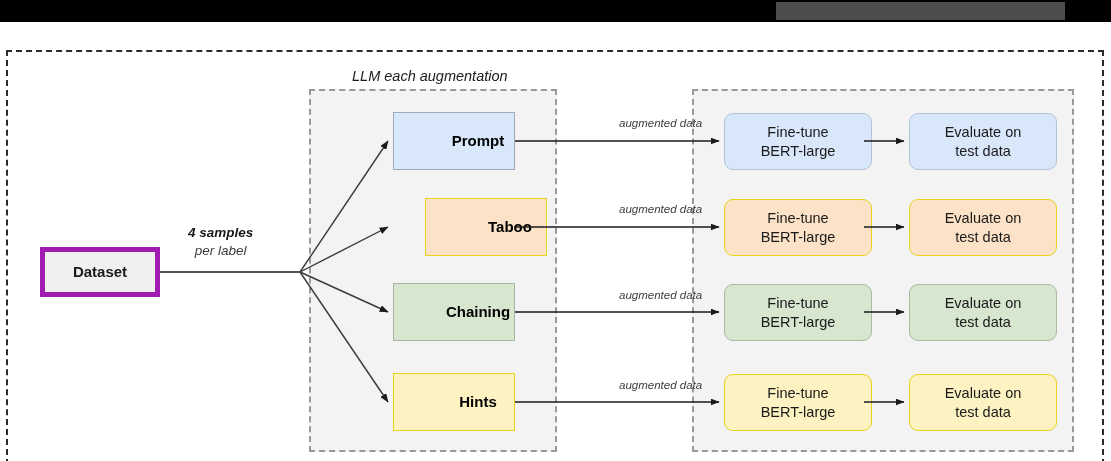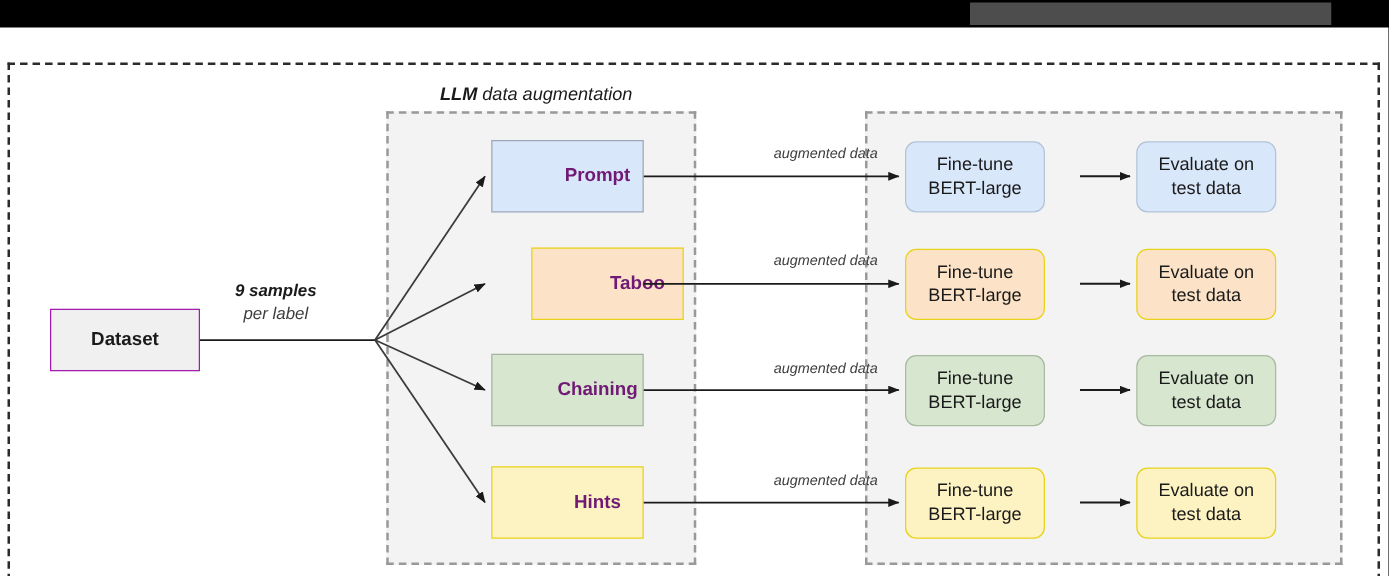--- a/index.html
+++ b/index.html
@@ -67,53 +67,53 @@
     font-style: italic;
     color: #1a1a1a;
     white-space: nowrap;
   }
   #title-llm {
     left: 352px; top: 46px;
   }
   #title-repeat {
     left: 747px; top: 46px;
   }
-  .group-title b { font-weight: bold; font-style: italic; margin-top: 25px; }
+  .group-title b { font-weight: normal; font-style: italic; margin-top: 25px; }
 
   
   .node {
     position: absolute;
     box-sizing: border-box;
     display: flex;
     align-items: center;
     justify-content: center;
     text-align: center;
     line-height: 1.25;
   }
   .node-dataset {
     left: 40px; top: 225px;
     width: 120px; height: 50px;
     background: #f0f0f0;
-    border: 1px solid #a21caf;
+    border: 5px solid #a21caf;
     font-size: 15px;
     font-weight: bold;
     color: #1a1a1a;
   }
   .aug-node {
     width: 122px; height: 58px;
     border-width: 1px;
     border-style: solid;
     font-size: 15px;
     font-weight: bold;
-    color: #701a75;
+    color: #000000;
     left: 393px;
     padding-left: 48px;
   }
   .rounded-node {
-    width: 112px; height: 57px;
+    width: 148px; height: 57px;
     border-width: 1px;
     border-style: solid;
     border-radius: 9px;
     font-size: 14.5px;
     color: #1a1a1a;
   }
   
   .fill-blue   { background: #d9e7fb; border-color: #9ea9b8; }
   .fill-peach  { background: #fce3c8; border-color: #e8d21a; }
   .fill-green  { background: #d6e6cf; border-color: #a9b5a3; }
@@ -160,29 +160,29 @@
   <div class="top-band"></div>
   <div class="top-gray-bar"></div>
 
   <div class="page">
 
     <div class="outer-frame"></div>
 
     <div class="group-box" id="group-llm"></div>
     <div class="group-box" id="group-repeat"></div>
 
-    <div class="group-title" id="title-llm"><b>LLM</b><span> data augmentation</span></div>
+    <div class="group-title" id="title-llm"><b>LLM</b><span> each augmentation</span></div>
 
 
     <div class="node node-dataset">
       <span>Dataset</span>
     </div>
 
     <div class="samples-label">
-      <div class="strong">9 samples</div>
+      <div class="strong">4 samples</div>
       <div class="light">per label</div>
     </div>
 
     <div class="node aug-node fill-blue" style="top:90px;">
         <span>Prompt</span>
       </div>
     <div class="node aug-node fill-peach" style="top:176px;margin-left:32px;">
         <span>Taboo</span>
       </div>
     <div class="node aug-node fill-green" style="top:261px;">

